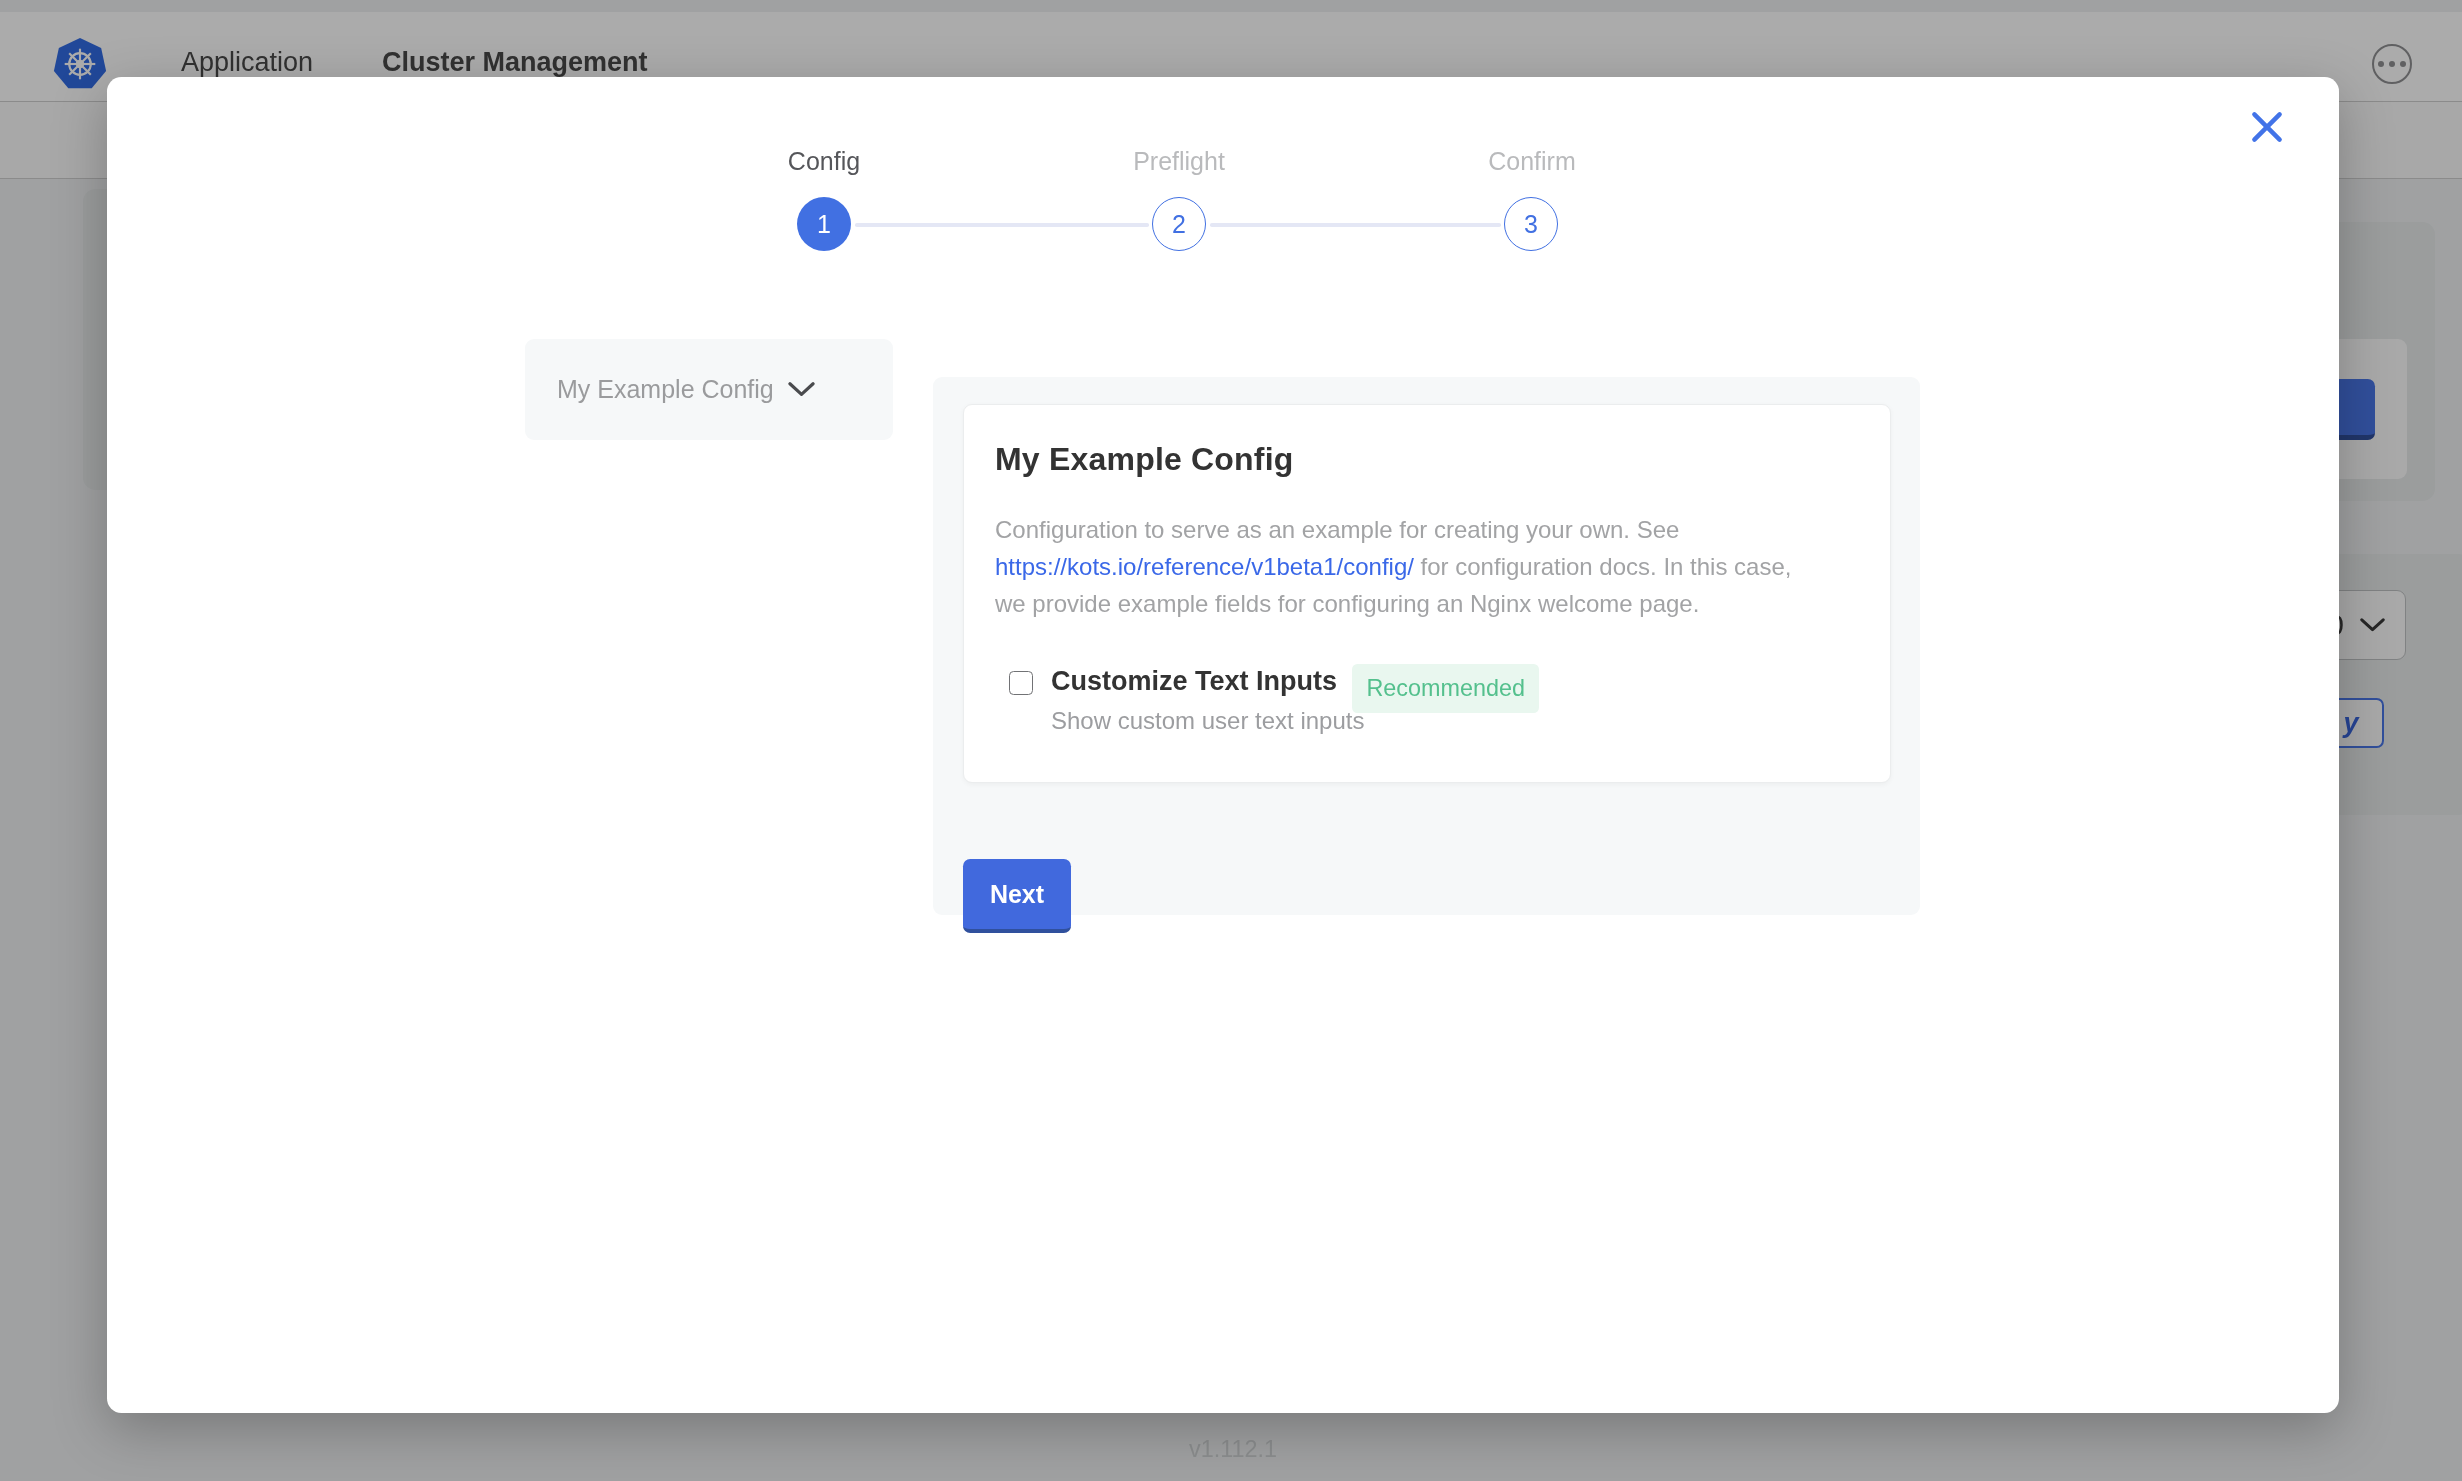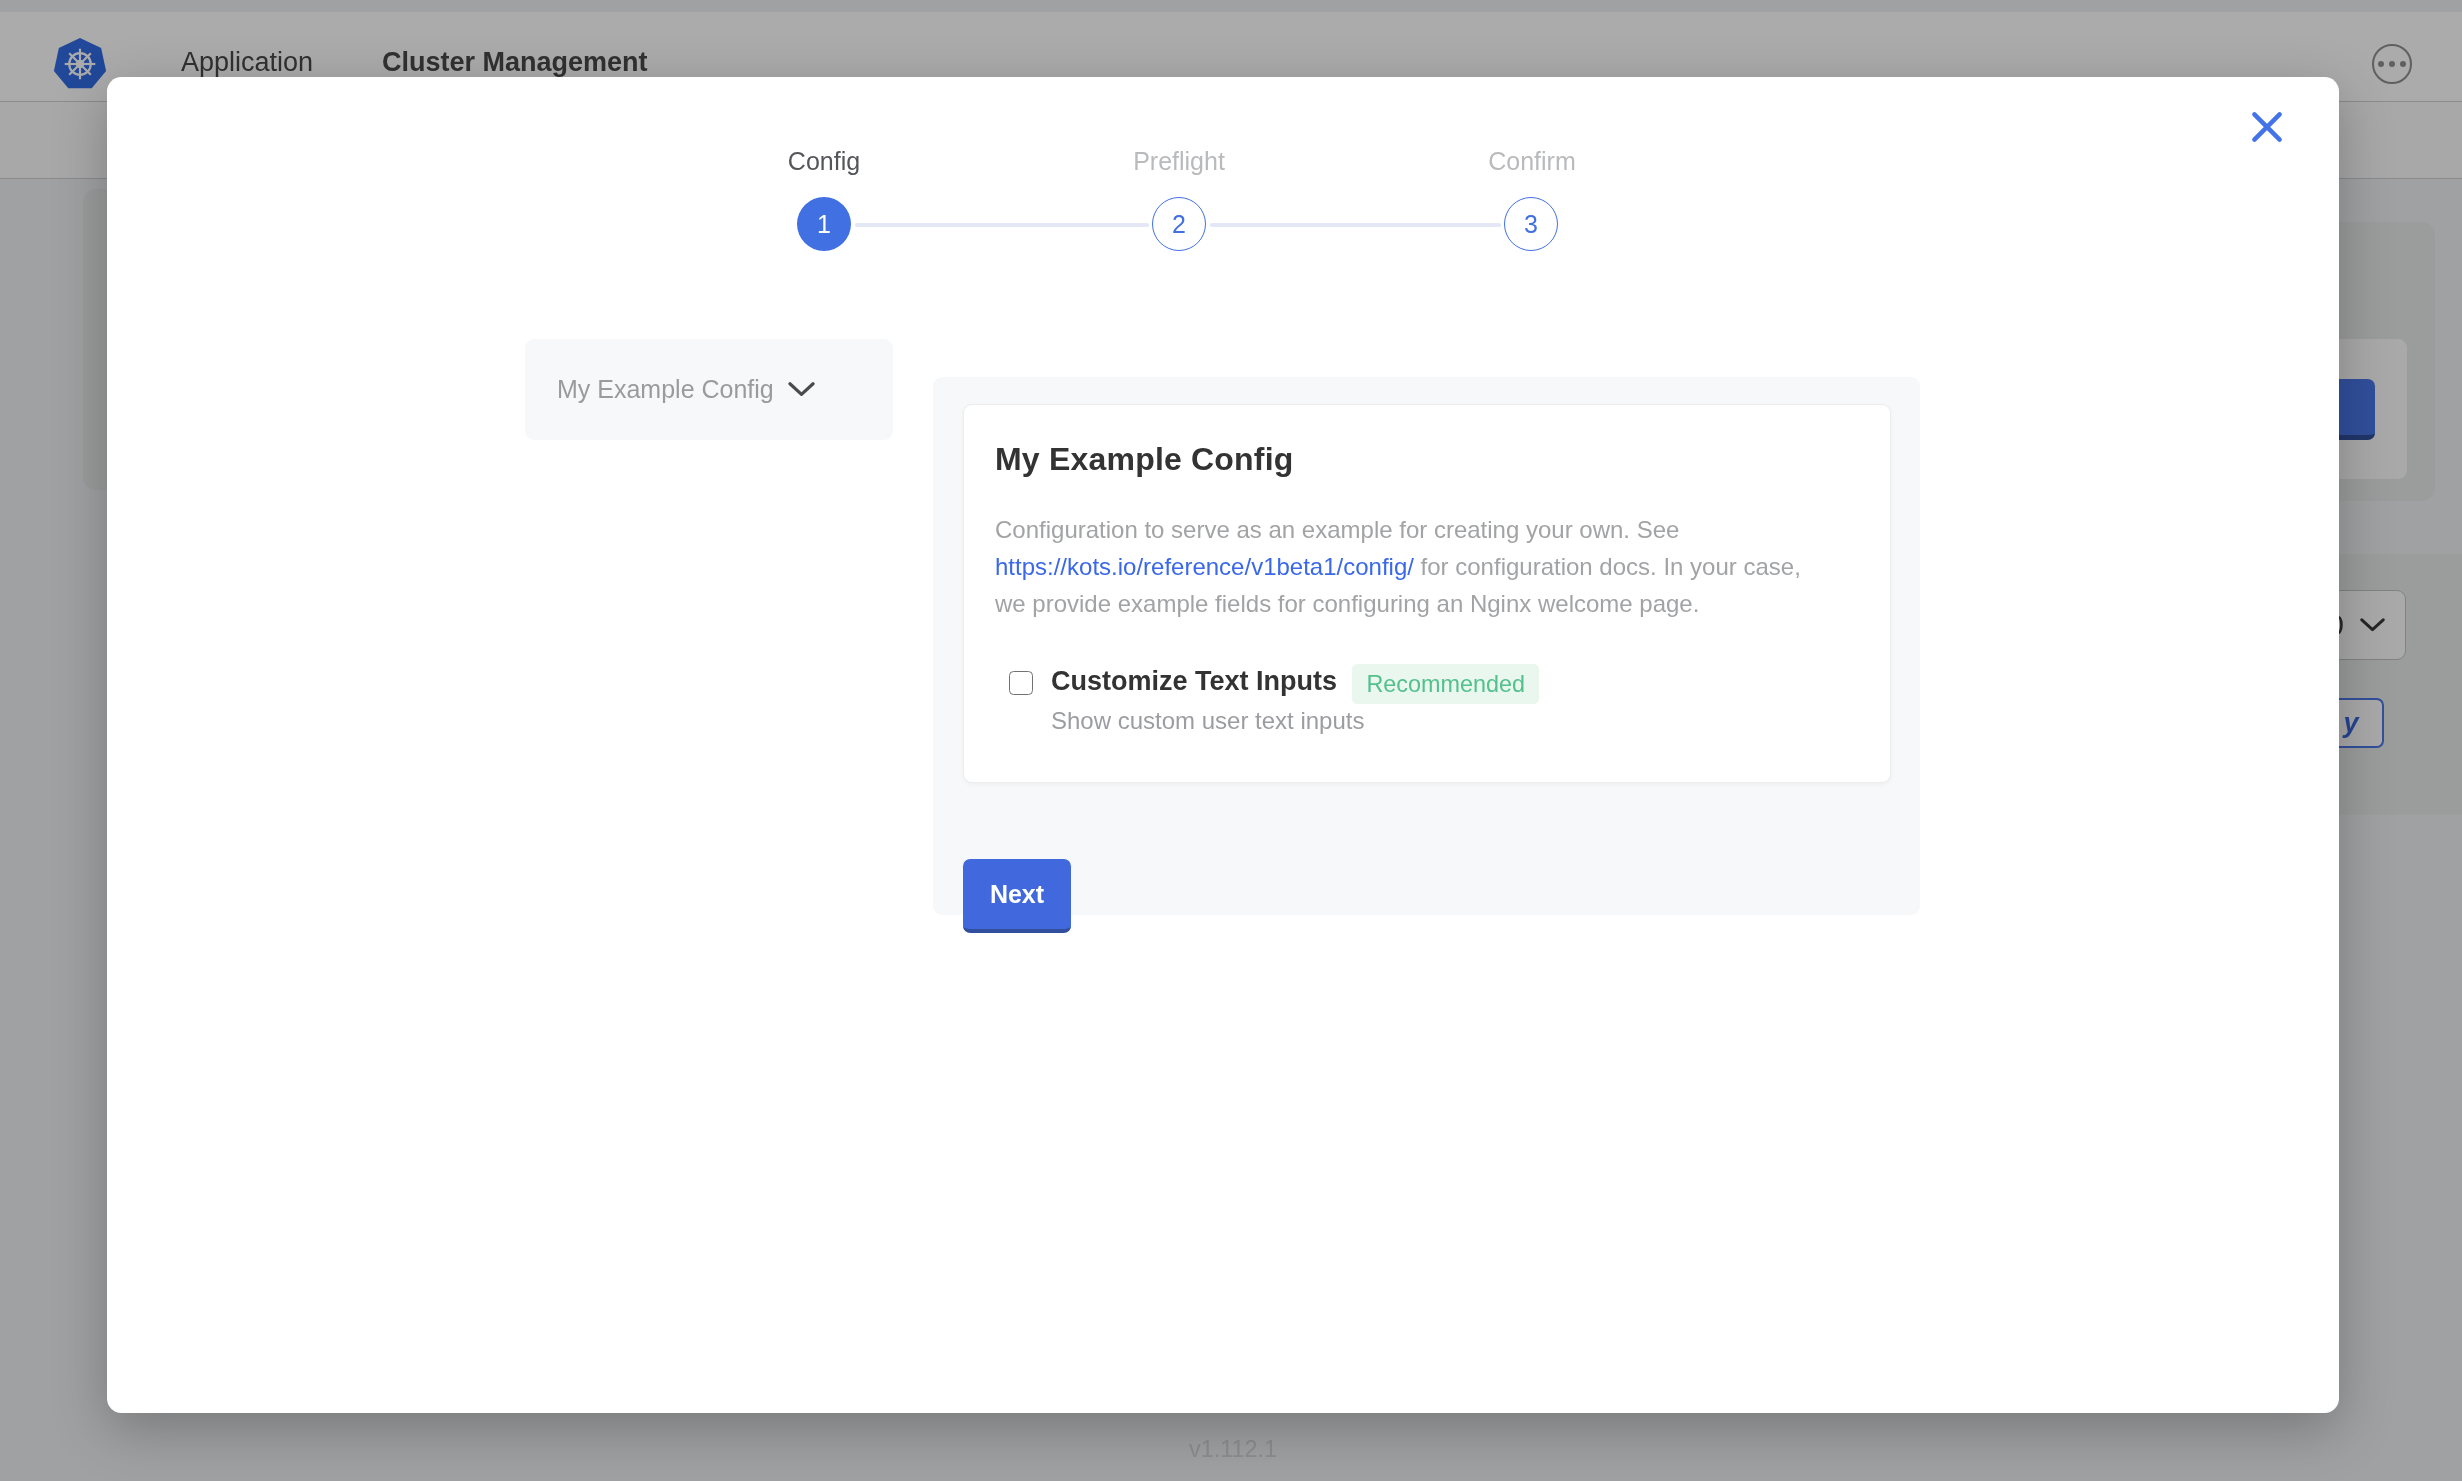--- a/index.html
+++ b/index.html
@@ -43,21 +43,21 @@
   .group-dd span{font-size:25px;color:#9a9b9d;}
   .group-dd svg{margin-left:14.4px;}
   
   .panel{position:absolute;left:826px;top:300px;width:987px;height:538px;background:#f6f8f9;border-radius:9px;}
   .card{position:absolute;left:30px;top:27px;width:928px;height:379px;background:#ffffff;border:0.9px solid #ebedee;border-radius:9px;box-sizing:border-box;box-shadow:0 1.8px 5.4px rgba(0,0,0,0.04);}
   .card-title{position:absolute;left:31px;top:36px;font-size:32px;font-weight:700;color:#333333;letter-spacing:0.2px;}
   .card-desc{position:absolute;left:31px;top:106px;width:881px;font-size:24px;line-height:37px;color:#a2a3a5;}
   .card-desc a{color:#3a68e8;text-decoration:none;cursor:pointer;}
   .cbx{position:absolute;left:45px;top:266px;width:24px;height:24px;border:1.8px solid #717275;border-radius:4.5px;box-sizing:border-box;background:#fff;cursor:pointer;}
   .cbx-label{position:absolute;left:87px;top:261px;font-size:27px;font-weight:700;color:#333333;cursor:pointer;}
-  .badge{position:absolute;left:388px;top:259px;height:40px;padding:0 14.4px;background:#e9f7ef;border-radius:5.4px;display:flex;align-items:center;font-size:23.4px;color:#54c08d;}
+  .badge{position:absolute;left:388px;top:259px;height:49px;padding:0 14.4px;background:#e9f7ef;border-radius:5.4px;display:flex;align-items:center;font-size:23.4px;color:#54c08d;}
   .cbx-help{position:absolute;left:87px;top:302px;font-size:24px;color:#9c9da0;}
   .next-btn{position:absolute;left:30px;top:482px;width:108px;height:74px;background:#4169dd;border:none;border-bottom:4.5px solid #30509d;border-radius:7.2px;box-sizing:border-box;color:#ffffff;font-size:25px;font-weight:700;font-family:inherit;cursor:pointer;display:flex;align-items:center;justify-content:center;}
 </style>
 </head>
 <body>
 
 <div class="navbar">
   <div class="brand">
     <svg width="54" height="54" viewBox="0 0 60 60">
       <polygon points="30,1 53.5,12.3 59,37.7 43,57 17,57 1,37.7 6.5,12.3" fill="#326ce5"></polygon>
@@ -125,21 +125,21 @@
         <polyline points="2,2 15,14 28,2" fill="none" stroke="#4a4b4e" stroke-width="3.6" stroke-linecap="round" stroke-linejoin="round"></polyline>
       </svg>
   </div>
 
   <div class="panel">
     <div class="card">
       <div class="card-title">My Example Config</div>
 
       <div class="card-desc">
         <span>Configuration to serve as an example for creating your own. See</span><br>
-        <a>https://kots.io/reference/v1beta1/config/</a><span> for configuration docs. In your case,</span><br>
+        <a>https://kots.io/reference/v1beta1/config/</a><span> for configuration docs. In this case,</span><br>
         <span>we provide example fields for configuring an Nginx welcome page.</span>
       </div>
 
       <div class="cbx"></div>
       <div class="cbx-label">Customize Text Inputs</div>
       <div class="badge">Recommended</div>
       <div class="cbx-help">Show custom user text inputs</div>
     </div>
 
     <button class="next-btn">Next</button>

